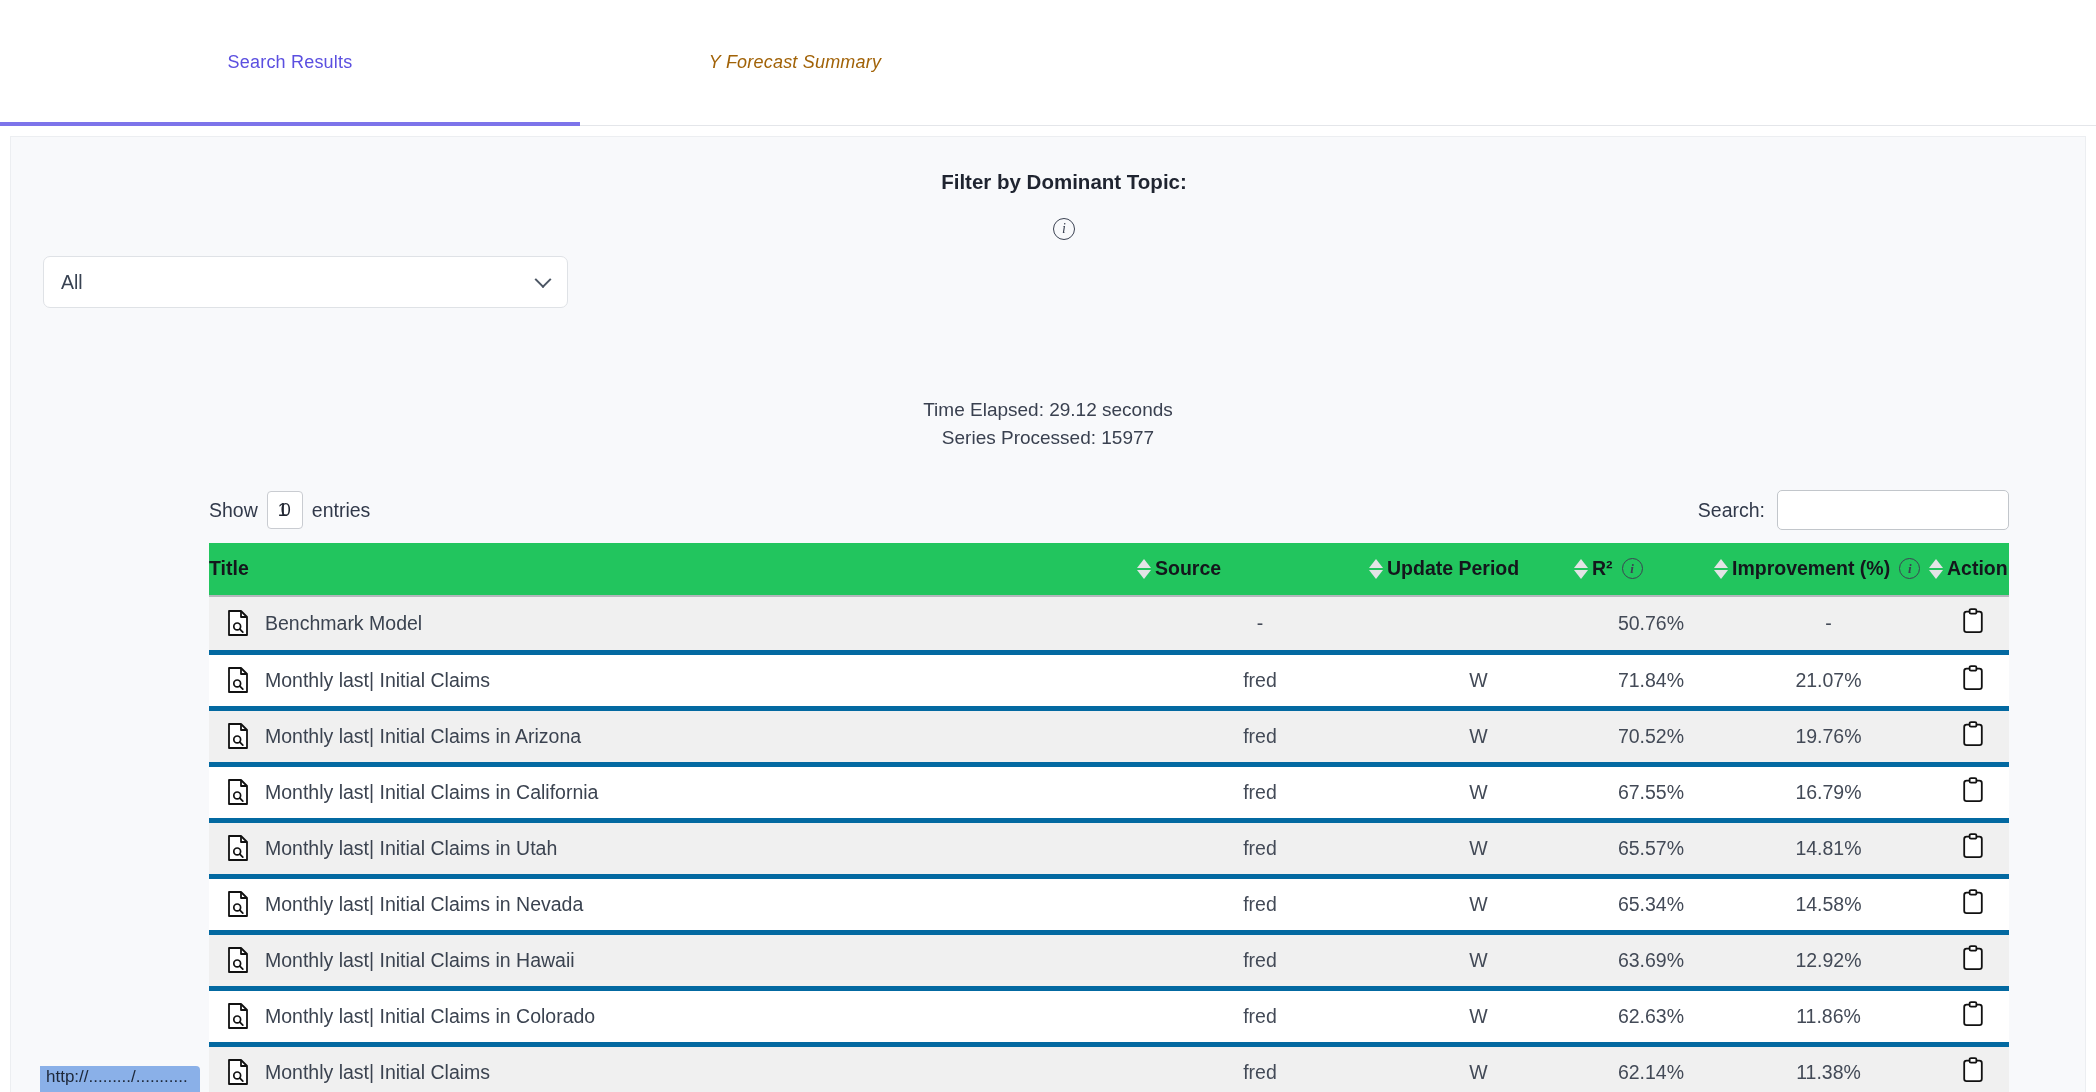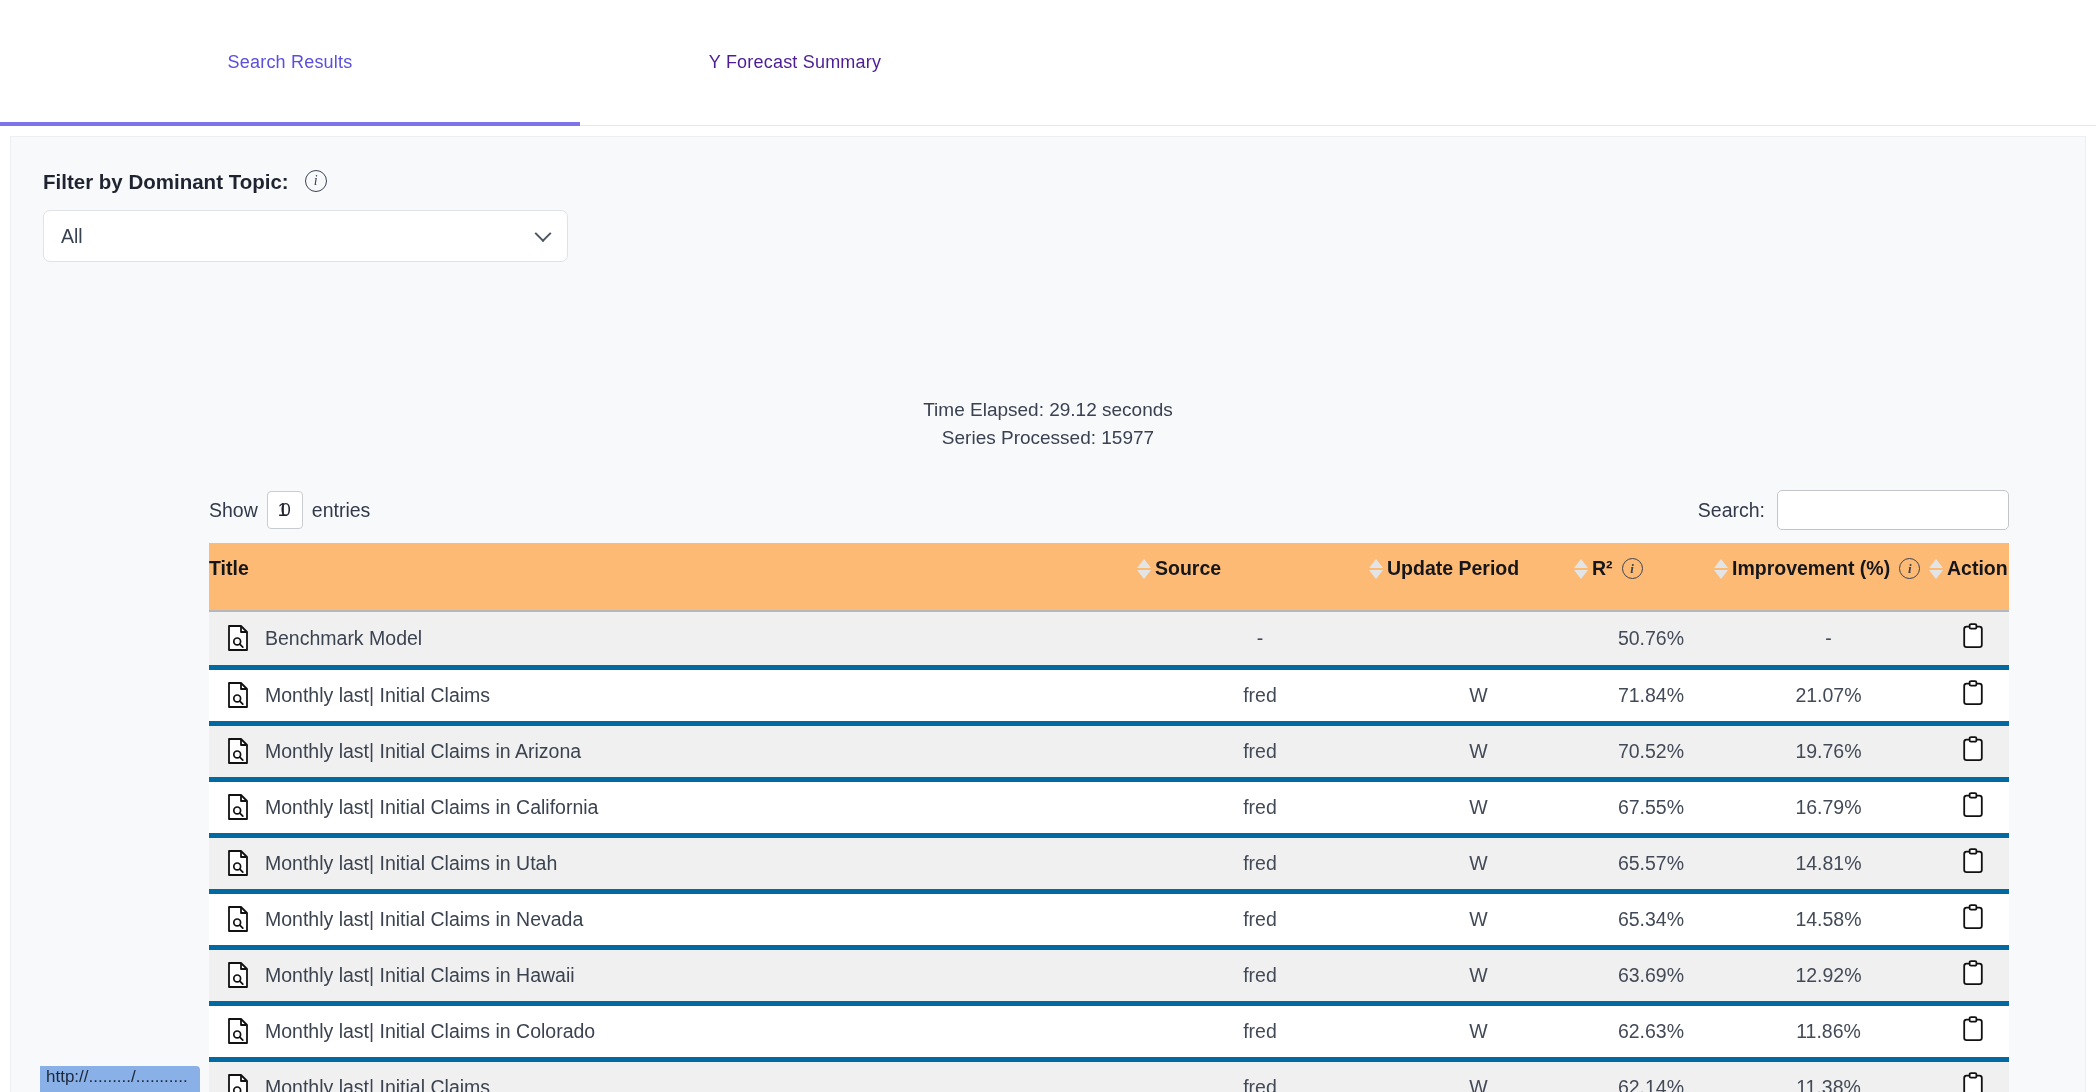--- a/index.html
+++ b/index.html
@@ -25,43 +25,44 @@
     font-size: 18px;
     letter-spacing: .2px;
     padding: 0 0 0 0;
     height: 126px;
     display: flex;
     align-items: center;
     cursor: pointer;
     user-select: none;
   }
   .tab-search { width: 580px; justify-content: center; color: #5b4fe0; }
-  .tab-forecast { width: 430px; justify-content: center; color: #4c1d95; }
+  .tab-forecast { width: 430px; justify-content: center; color: #a16207; font-style: italic; }
   .tab-underline {
     position: absolute;
     left: 0; bottom: -1px;
     width: 580px; height: 4px;
     background: #7d74ea;
   }
 
   
   .panel {
     position: absolute;
     left: 10px; top: 136px;
     width: 2076px; height: 956px;
     background: #f8f9fb;
     border: 1px solid #eceef1;
     border-bottom: none;
   }
 
   .filter-label-row {
     display: flex;
-    align-items: flex-start;
-    gap: 16px;
+    align-items: center;
+    gap: 24px;
     padding: 33px 0 0 32px;
+    flex-direction: column;
   }
   .filter-label {
     font-size: 20.5px;
     font-weight: bold;
     color: #1f2430;
   }
   .info-icon {
     display: inline-flex;
     align-items: center;
     justify-content: center;
@@ -145,25 +146,25 @@
     border-radius: 5px;
     background: #ffffff;
     outline: none;
     font-size: 18px;
     padding: 0 8px;
     font-family: "Liberation Sans", sans-serif;
   }
 
   table.dt { width: 100%; border-collapse: collapse; background: #ffffff; }
   table.dt thead th {
-    background: #fdba74;
+    background: #22c55e;
     font-size: 19.5px;
     font-weight: bold;
     color: #14161c;
-    padding: 14px 0 30px 0;
+    padding: 14px 0 15px 0;
     border-bottom: 2px solid #b4b7bc;
     white-space: nowrap;
     cursor: pointer;
     vertical-align: bottom;
   }
   .th-inner { display: flex; align-items: center; gap: 9px; }
   .th-left { justify-content: flex-start; }
 
   .sortdia {
     width: 0; height: 0; position: relative; display:inline-block;

